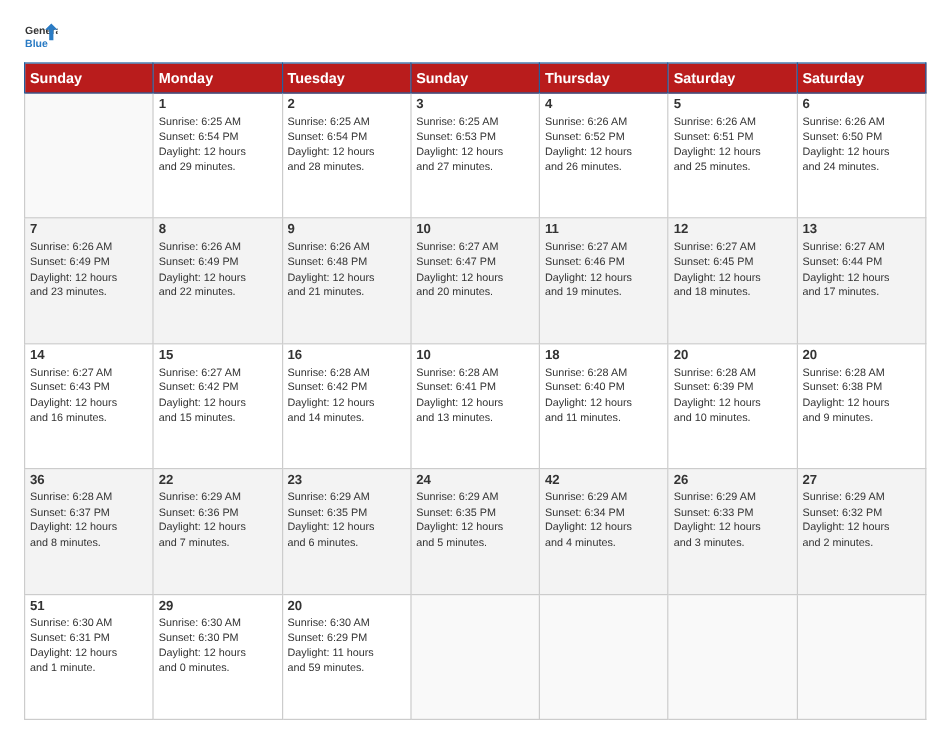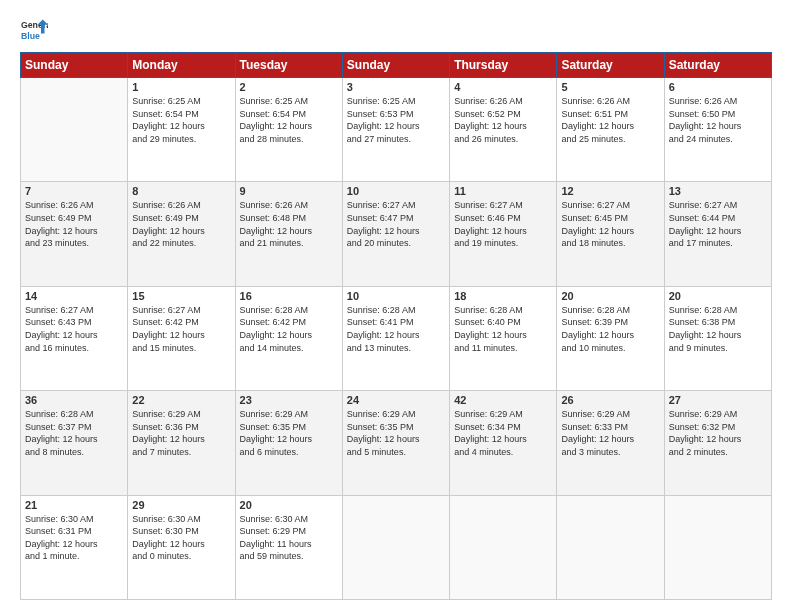--- a/index.html
+++ b/index.html
@@ -313,21 +313,21 @@
           <td>
             <span class="day-number">27</span>
             <div class="day-info" style="white-space: pre-line;">Sunrise: 6:29 AM
 Sunset: 6:32 PM
 Daylight: 12 hours
 and 2 minutes.</div>
           </td>
         </tr>
         <tr>
           <td>
-            <span class="day-number">21</span>
+            <span class="day-number">51</span>
             <div class="day-info" style="white-space: pre-line;">Sunrise: 6:30 AM
 Sunset: 6:31 PM
 Daylight: 12 hours
 and 1 minute.</div>
           </td>
           <td>
             <span class="day-number">29</span>
             <div class="day-info" style="white-space: pre-line;">Sunrise: 6:30 AM
 Sunset: 6:30 PM
 Daylight: 12 hours

